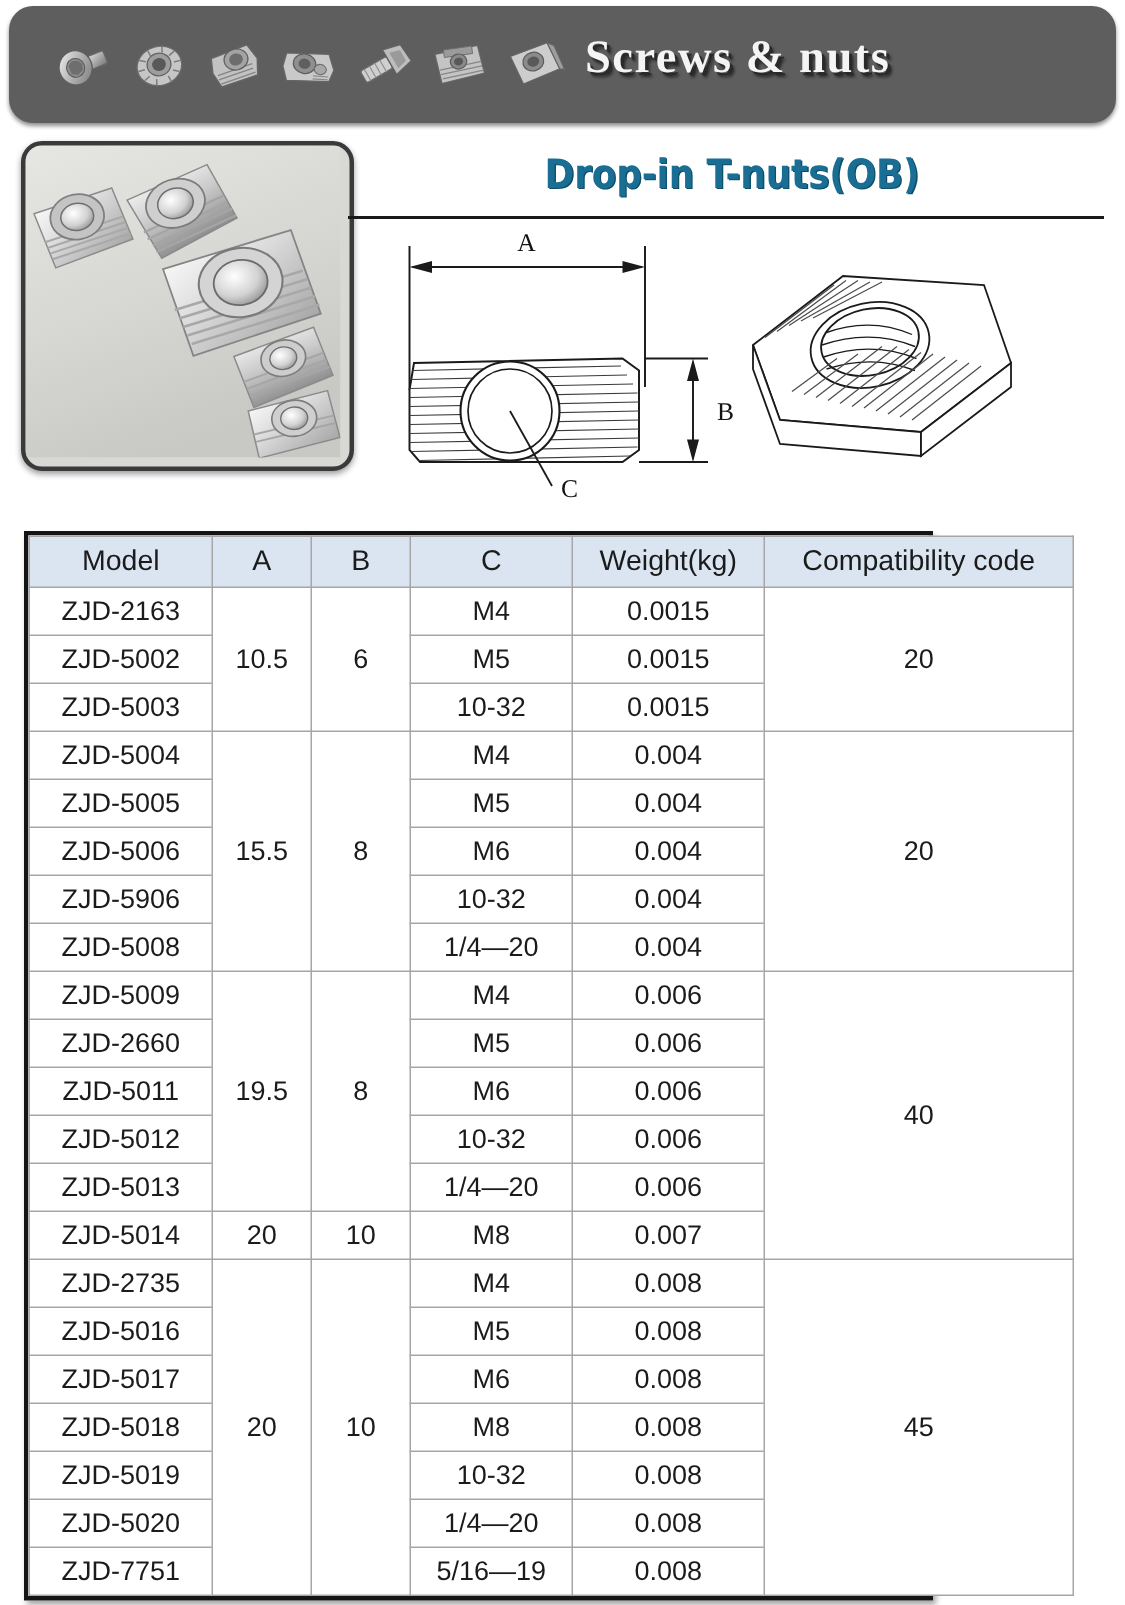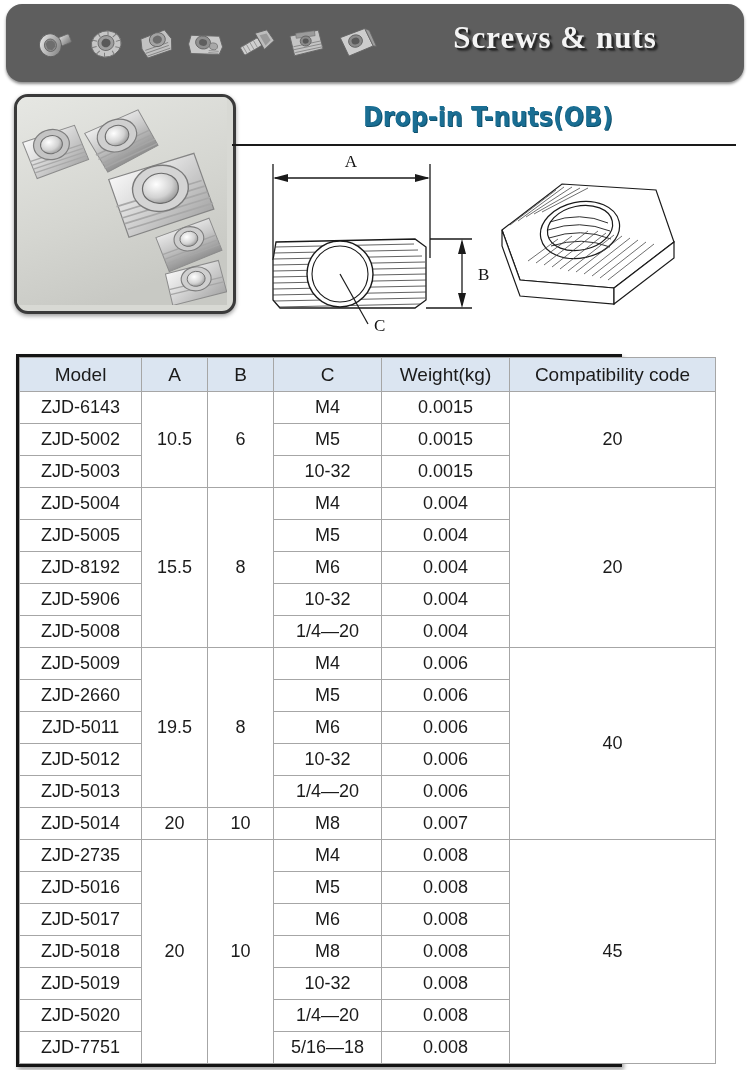--- a/index.html
+++ b/index.html
@@ -42,21 +42,21 @@
     width: 44px;
     height: 46px;
     flex: 0 0 auto;
   }
   .fastener svg { display: block; }
   #banner-title {
     position: absolute;
     right: 24px;
     top: 16px;
     width: 330px;
-    text-align: center;
+    text-align: left;
     font-family: "Liberation Serif", serif;
     font-weight: bold;
     font-size: 31px;
     letter-spacing: 1px;
     color: #f4f4f4;
     text-shadow: 2px 2px 0 #2a2a2a, 3px 3px 2px rgba(0,0,0,0.55);
   }
 
   
   #photo-frame {
@@ -466,21 +466,21 @@
         <th>Model</th>
         <th>A</th>
         <th>B</th>
         <th>C</th>
         <th>Weight(kg)</th>
         <th>Compatibility code</th>
       </tr>
     </thead>
     <tbody id="spec-body">
         <tr class="group-start">
-          <td class="model-cell">ZJD-6143</td>
+          <td class="model-cell">ZJD-2163</td>
           <td class="grp" rowspan="3">10.5</td>
           <td class="grp" rowspan="3">6</td>
           <td>M4</td>
           <td>0.0015</td>
           <td class="grp" rowspan="3">20</td>
         </tr>
         <tr>
           <td class="model-cell">ZJD-5002</td>
           <td>M5</td>
           <td>0.0015</td>
@@ -497,21 +497,21 @@
           <td>M4</td>
           <td>0.004</td>
           <td class="grp" rowspan="5">20</td>
         </tr>
         <tr>
           <td class="model-cell">ZJD-5005</td>
           <td>M5</td>
           <td>0.004</td>
         </tr>
         <tr>
-          <td class="model-cell">ZJD-8192</td>
+          <td class="model-cell">ZJD-5006</td>
           <td>M6</td>
           <td>0.004</td>
         </tr>
         <tr>
           <td class="model-cell">ZJD-5906</td>
           <td>10-32</td>
           <td>0.004</td>
         </tr>
         <tr>
           <td class="model-cell">ZJD-5008</td>
@@ -581,18 +581,18 @@
           <td>10-32</td>
           <td>0.008</td>
         </tr>
         <tr>
           <td class="model-cell">ZJD-5020</td>
           <td>1/4—20</td>
           <td>0.008</td>
         </tr>
         <tr>
           <td class="model-cell">ZJD-7751</td>
-          <td>5/16—18</td>
+          <td>5/16—19</td>
           <td>0.008</td>
         </tr>
       </tbody>
   </table>
 </div>
 
 </body></html>

